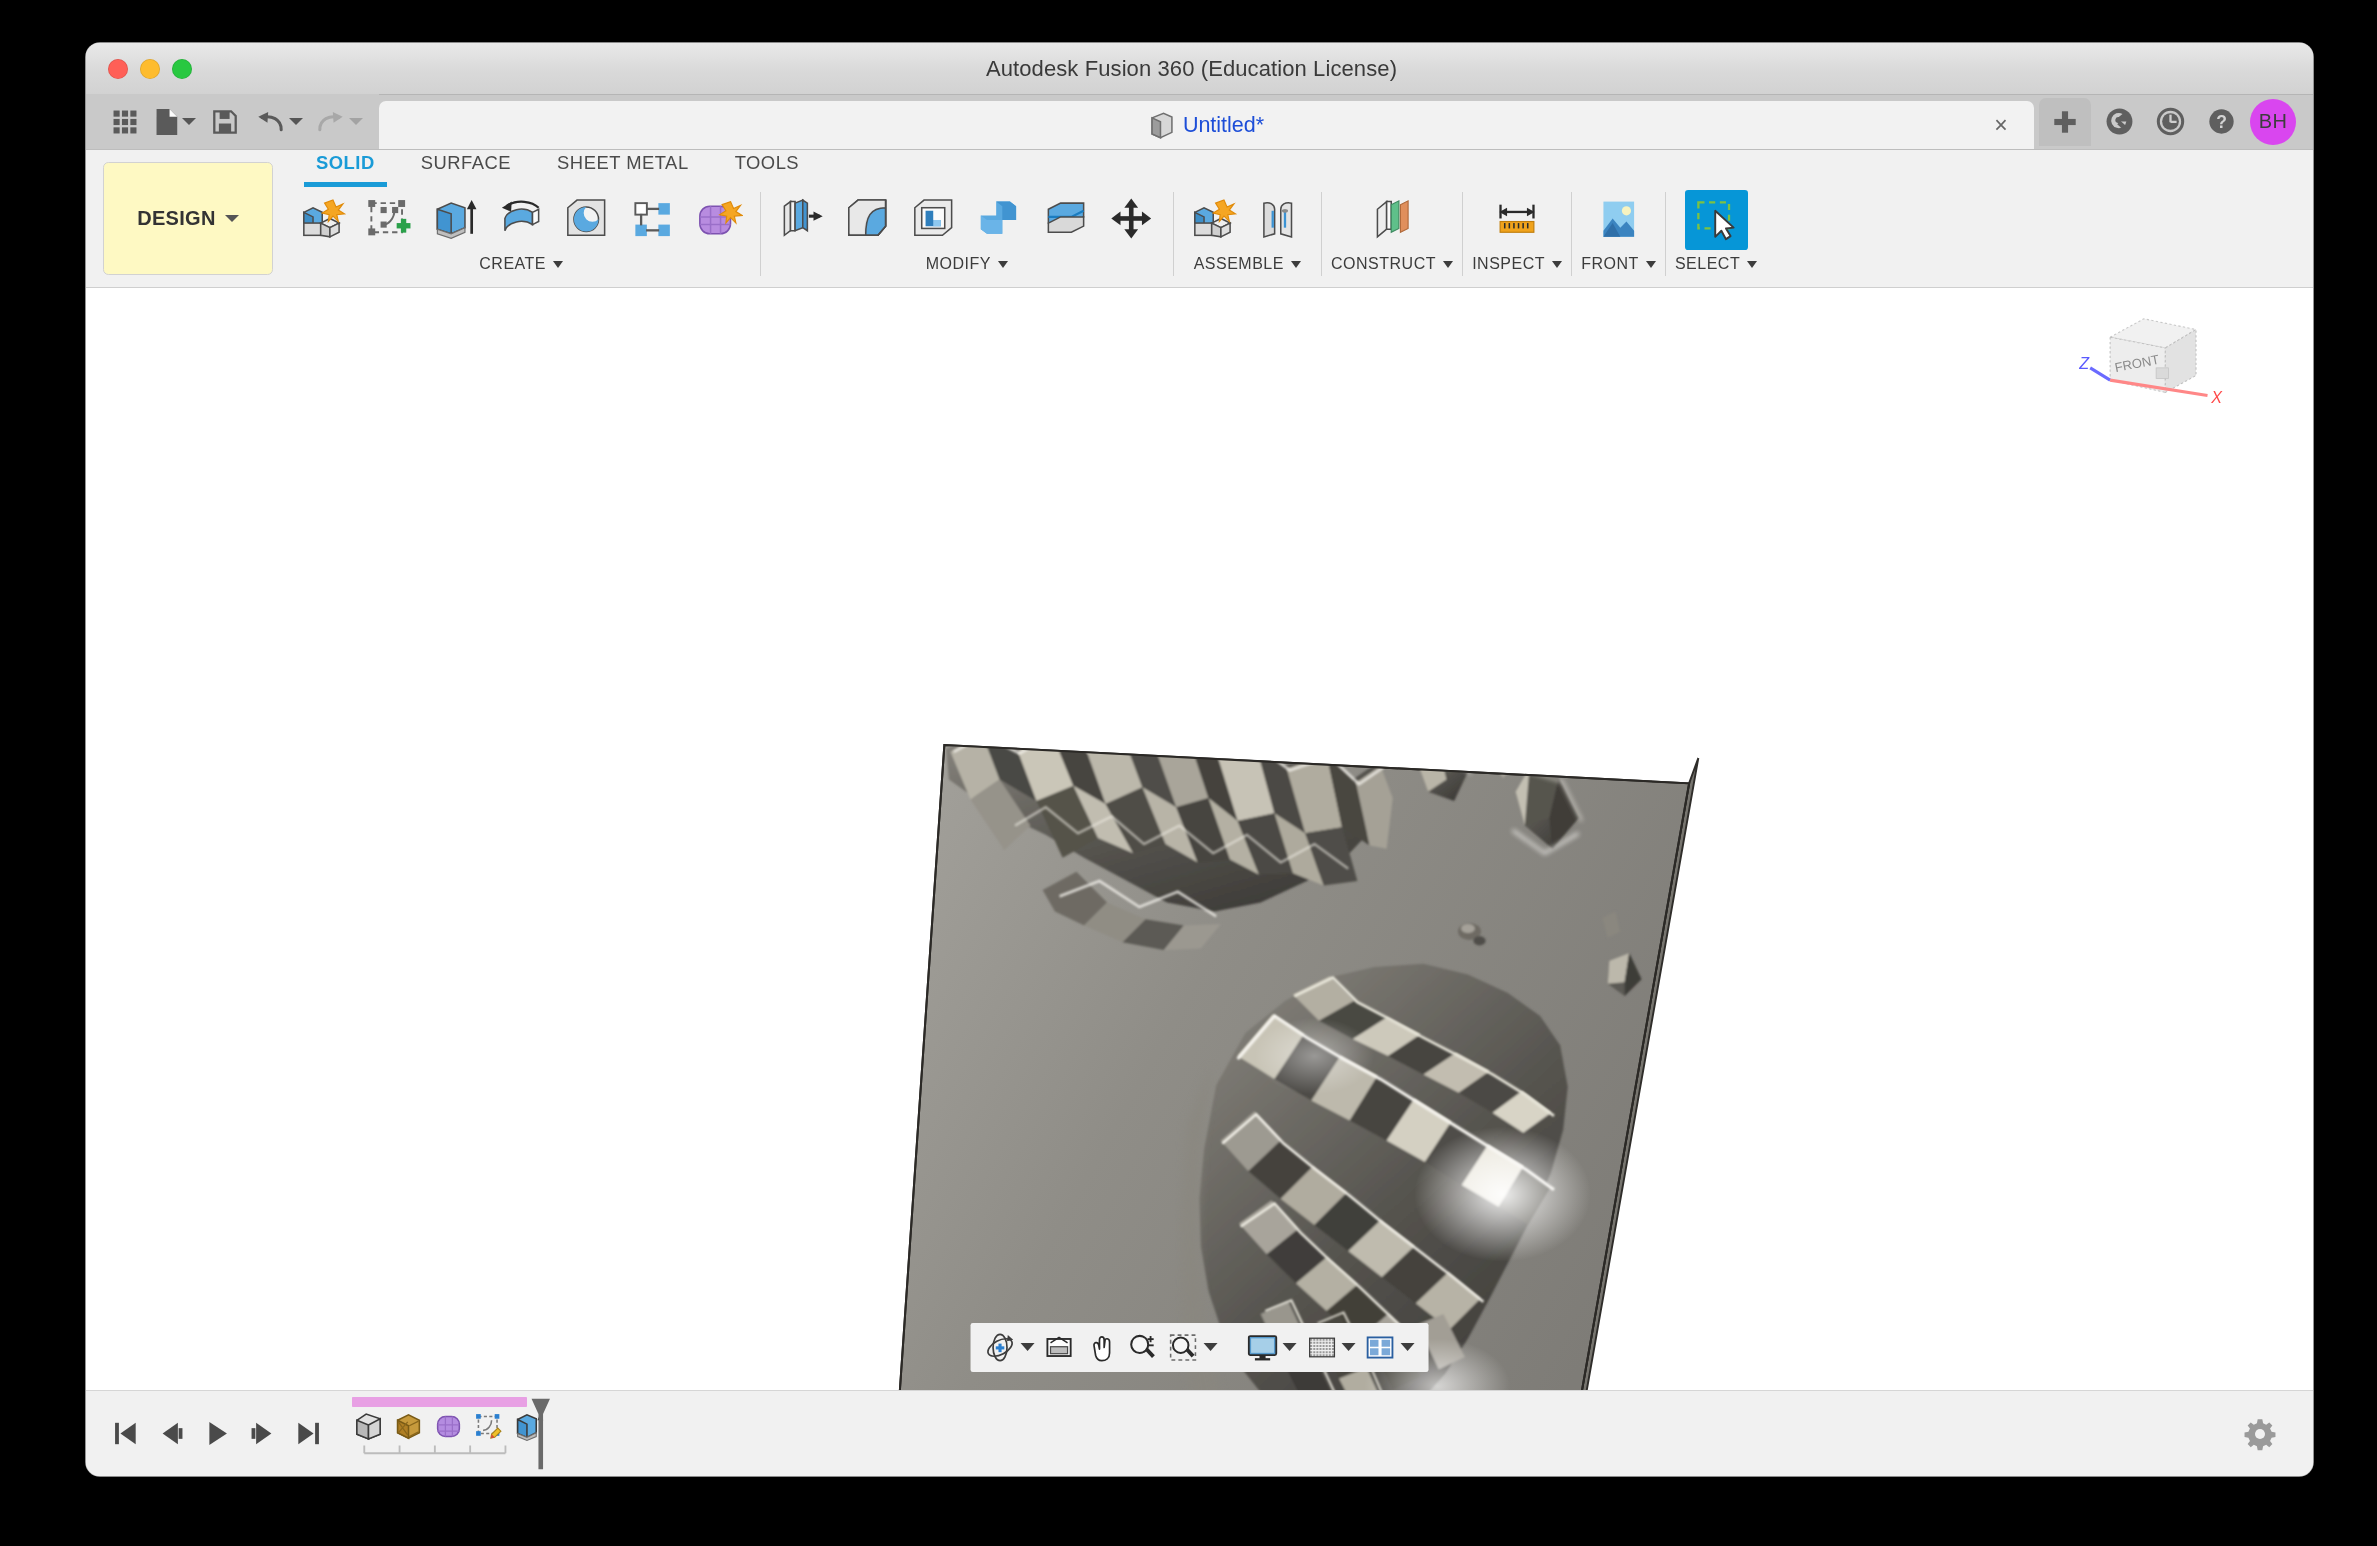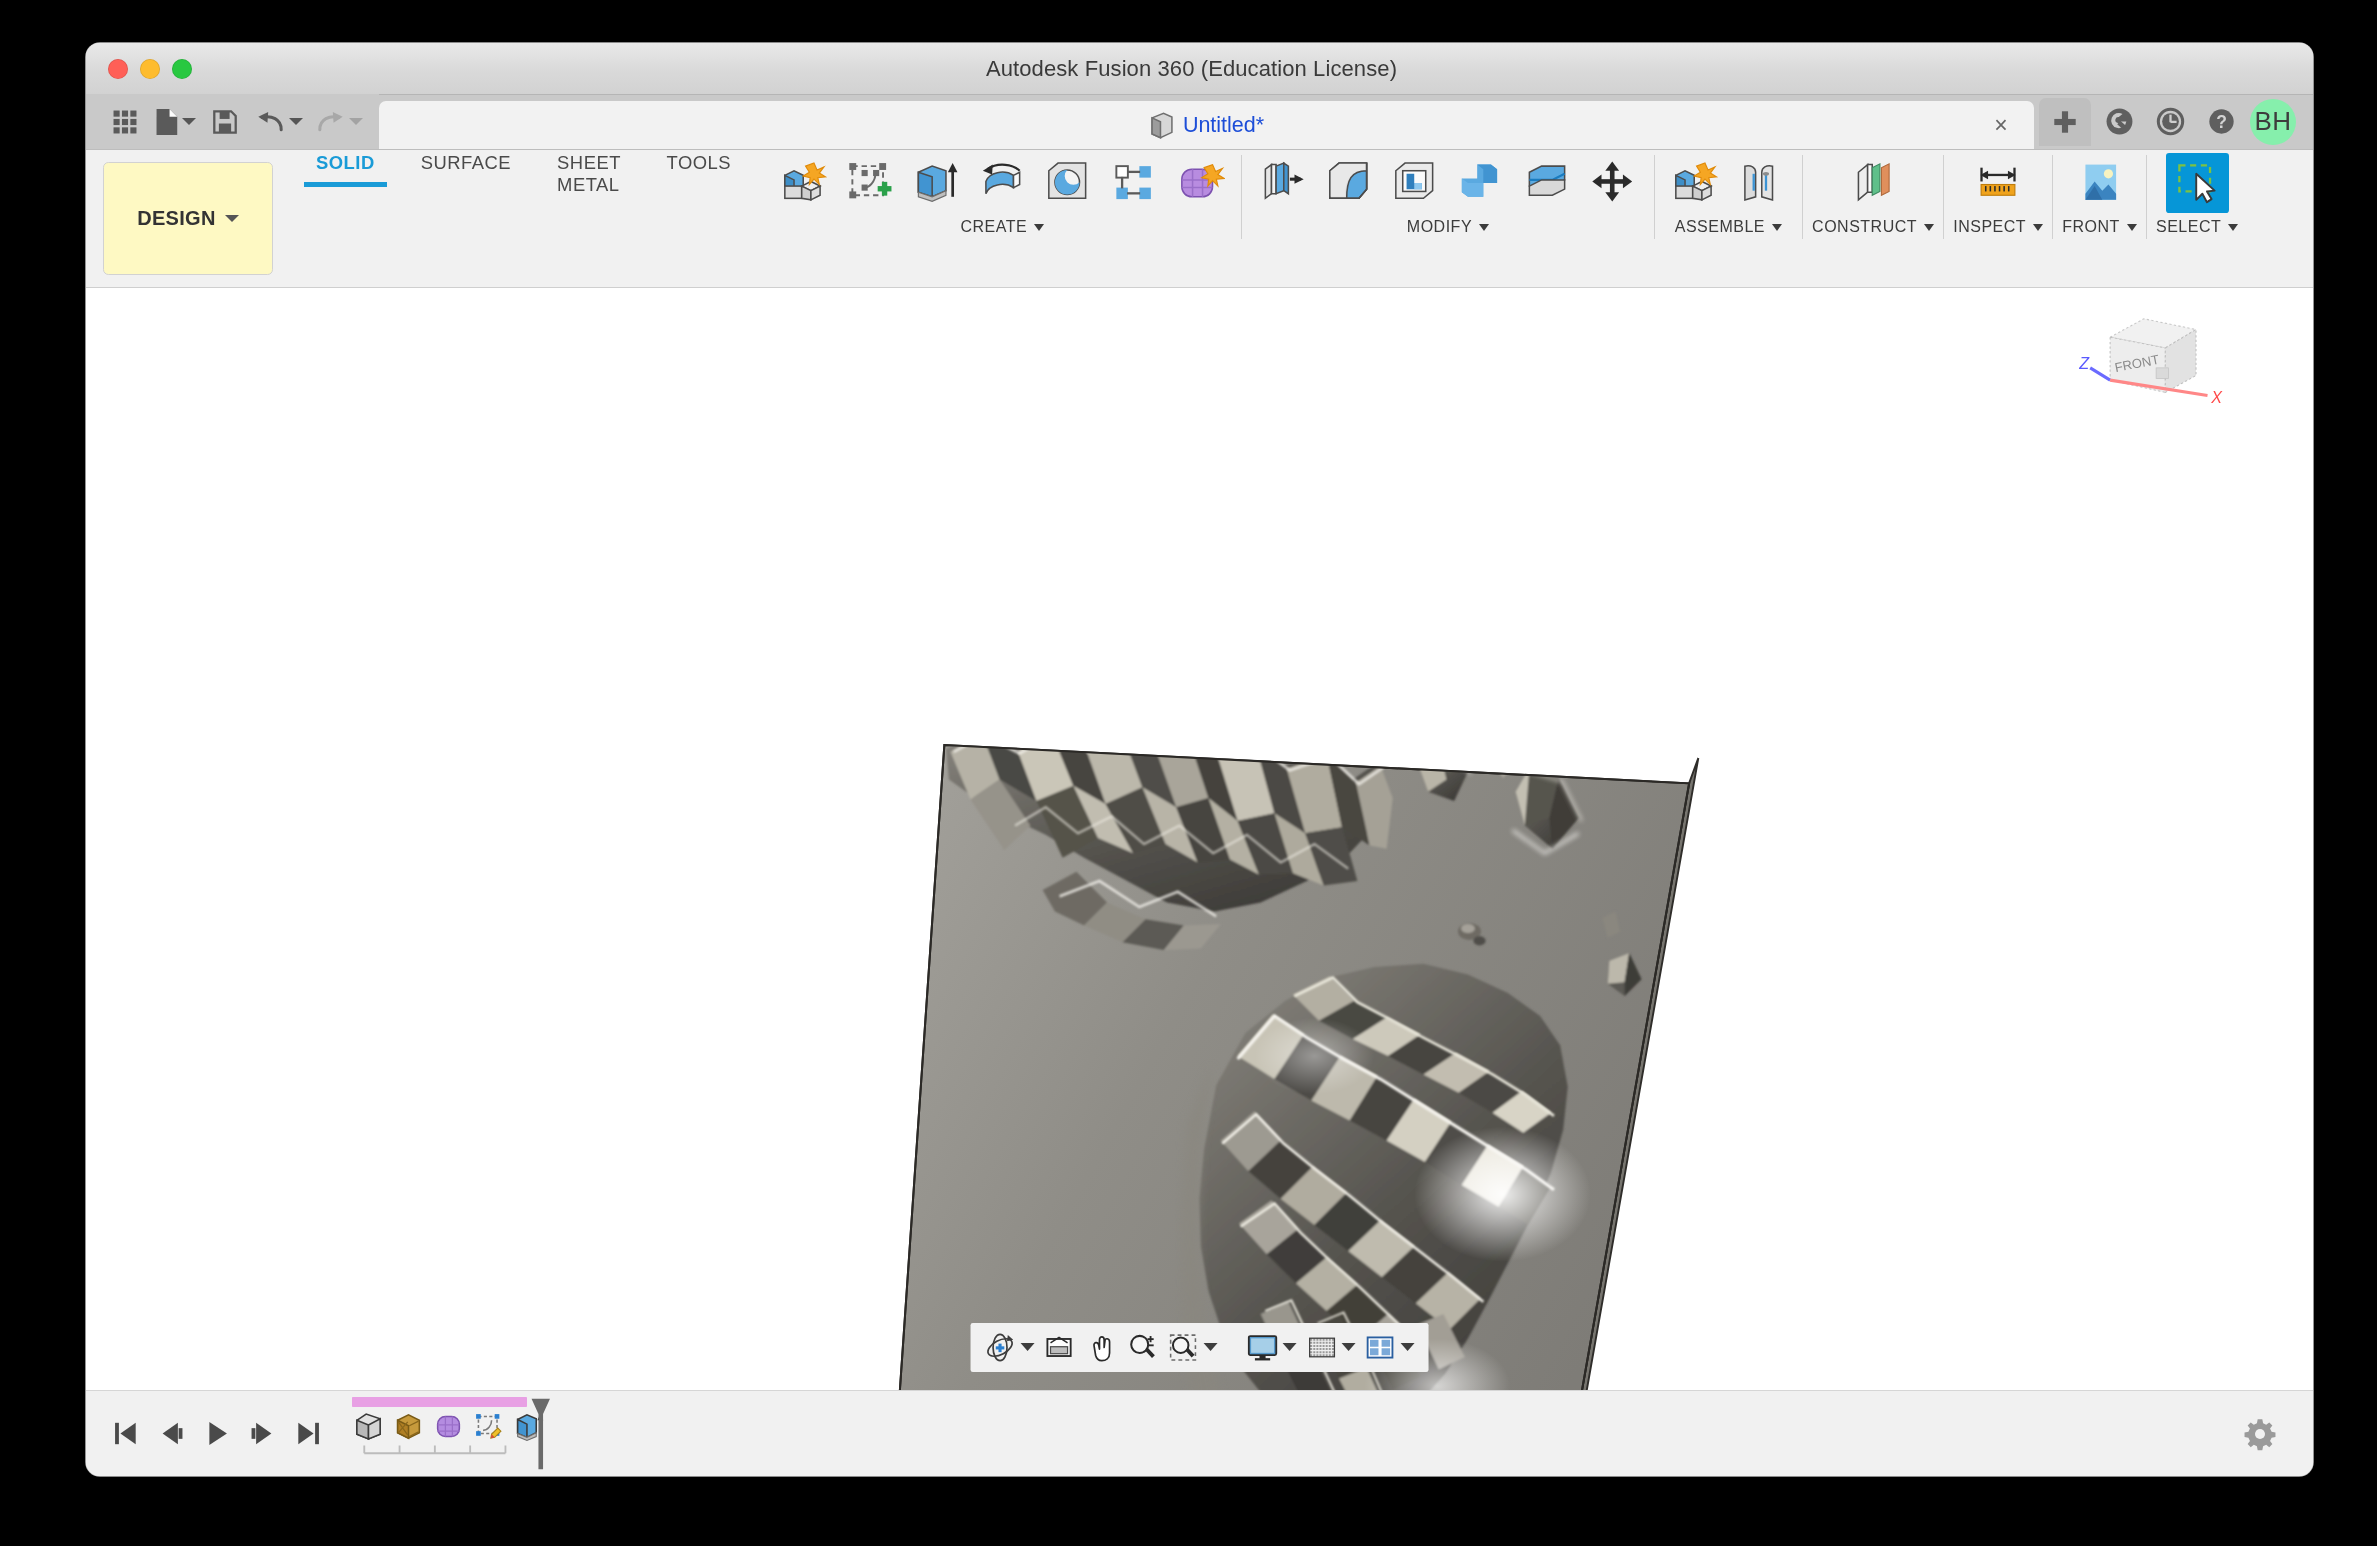--- a/index.html
+++ b/index.html
@@ -91,43 +91,43 @@
     padding: 0 17px 0 4.6px; height: 55px; flex: 0 0 auto;
   }
   .plus-tab {
     width: 52px; height: 48px; background: #bfbfbf;
     border-top-left-radius: 7px; border-top-right-radius: 7px;
     display: flex; align-items: center; justify-content: center;
   }
   .circ-icon { width: 45px; height: 45px; display: flex; align-items: center; justify-content: center; }
   .avatar {
     width: 46px; height: 46px; border-radius: 50%;
-    background: #86efac; color: #3d3d3d;
+    background: #d946ef; color: #3d3d3d;
     display: flex; align-items: center; justify-content: center;
-    font-size: 26px; letter-spacing: 0.4px;
+    font-size: 20px; letter-spacing: 0.4px;
   }
 
   
   #ribbon {
     height: 138px; flex: 0 0 138px;
     background: #f1f1f1;
     border-bottom: 0.8px solid #cfcfcf;
     display: flex; align-items: stretch;
     position: relative;
   }
   #design-box {
     width: 170px; margin: 12.3px 0 12.3px 17px;
     border: 0.8px solid #d2d2d2; border-radius: 5.4px;
     background: #fef9c3;
     display: flex; align-items: center; justify-content: center; gap: 9.2px;
     flex: 0 0 170px;
   }
   #design-box .lbl { font-size: 20px; font-weight: bold; color: #333; letter-spacing: 0.3px; }
 
-  #ribbon-right { flex: 1 1 auto; display: flex; flex-direction: row; min-width: 0; }
+  #ribbon-right { flex: 1 1 auto; display: flex; flex-direction: column; min-width: 0; }
   #ribbon-tabs {
     height: 37px; flex: 0 0 37px;
     display: flex; align-items: flex-end; gap: 0;
     padding-left: 20px;
   }
   .rtab {
     height: 35px; padding: 0 23px;
     font-size: 18.4px; color: #4a4a4a;
     display: flex; align-items: flex-start; justify-content: center;
     position: relative; letter-spacing: 0.5px;

